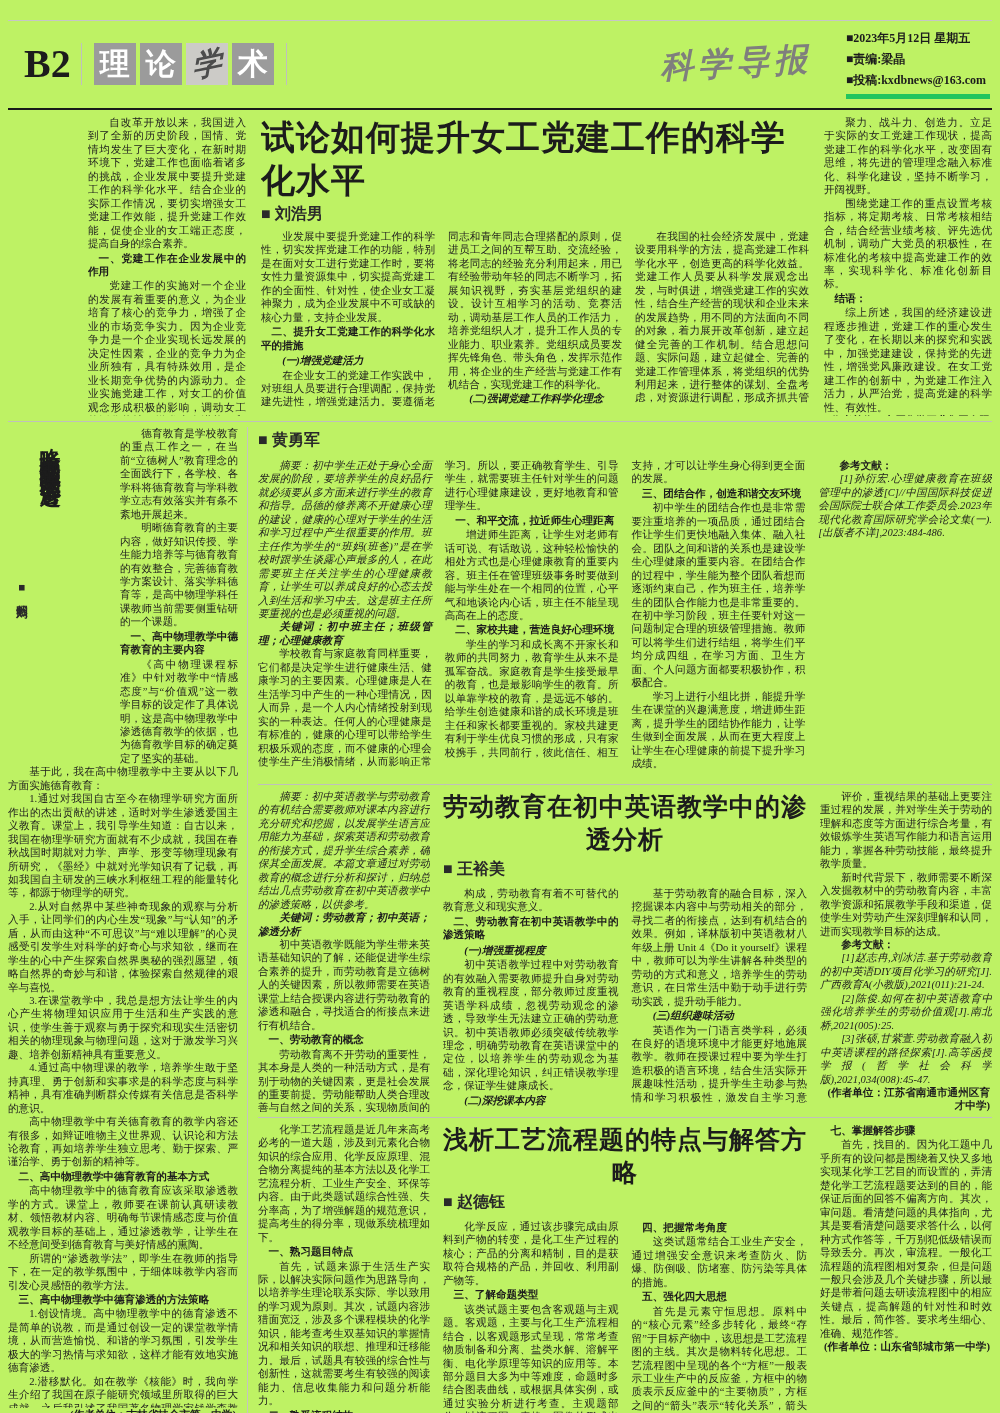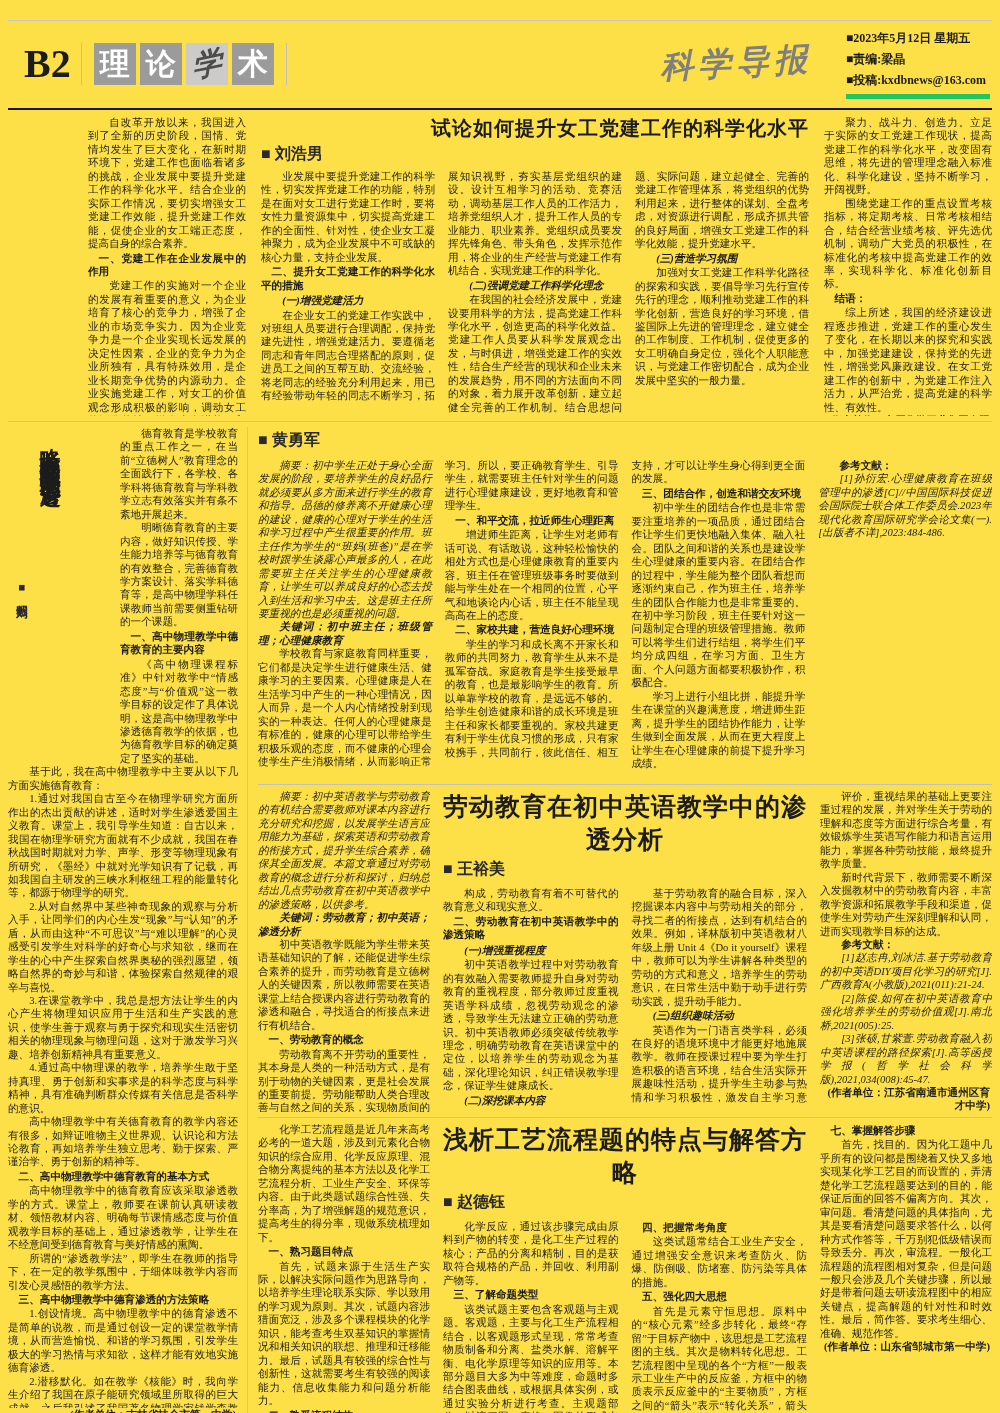--- a/index.html
+++ b/index.html
@@ -1,16 +1,16 @@
 <!DOCTYPE html>
 <html><head>
 <meta charset="utf-8">
 <style>
   html,body{margin:0;padding:0;background:#d8d8d6;}
-  .page{width:1000px;height:1413px;margin:0 auto;background:#fde047;color:#1c1c1c;
+  .page{width:1000px;height:1413px;margin:0 auto;background:#bef264;color:#1c1c1c;
         font-family:"Liberation Serif",serif;position:relative;overflow:hidden;box-sizing:border-box;
         padding:20px 8px 6px 8px;}
   
   .hdr{border-top:1px solid #c6c6c6;border-bottom:2px solid #1a1a1a;padding:7px 2px 9px 2px;
        display:flex;align-items:center;}
   .pageno{font-family:"Liberation Serif",serif;font-weight:bold;font-size:40px;line-height:44px;padding:0 10px 0 14px;}
   .logoboxes{display:flex;gap:4px;padding:0 12px;border-left:1px solid #bfbfbf;border-right:1px solid #bfbfbf;align-items:center;}
   .lbox{width:42px;height:42px;background:#9b9b9b;color:#fff;font-family:"Liberation Sans",sans-serif;
         font-weight:bold;font-size:30px;line-height:42px;text-align:center;}
   .lbox.light{background:#cccbc7;color:#4c4c4c;font-style:italic;}
@@ -28,22 +28,22 @@
   .t-abs{font-style:italic;text-indent:2em;}
   .t-kw{font-style:italic;font-weight:bold;text-indent:2em;}
   .t-ref{font-style:italic;text-indent:2em;}
   .t-refh{font-weight:bold;text-indent:2em;break-inside:avoid;}
   .t-attr{font-weight:bold;text-align:right;text-indent:0;padding-right:2px;}
   .hsep{height:1px;background:#c0c0bc;margin:5px 0;}
   
   .a1{margin:6px 0 0 80px;display:grid;grid-template-columns:158px 1fr 168px;gap:15px;height:300px;overflow:hidden;}
   .a1 .cell{overflow:hidden;}
   .a1mid{display:flex;flex-direction:column;}
-  .bigtitle{font-family:"Liberation Sans",sans-serif;font-weight:bold;font-size:20px;letter-spacing:1px;
-            text-align:right;line-height:1.25;}
+  .bigtitle{font-family:"Liberation Sans",sans-serif;font-weight:bold;font-size:34px;letter-spacing:1px;
+            text-align:left;line-height:1.25;}
   .byline{font-family:"Liberation Sans",sans-serif;font-weight:bold;font-size:16px;text-align:left;
           color:#2a2a2a;padding:3px 0 5px 0;}
   .cols3{column-count:3;column-gap:13px;column-fill:auto;flex:1;overflow:hidden;}
   
   .lower{display:grid;grid-template-columns:240px 1fr;gap:0;margin-top:4px;}
   .rail{border-right:1px solid #c4c4c0;padding-right:9px;height:994px;overflow:hidden;display:flex;flex-direction:column;}
   .railbody{flex:1;overflow:hidden;}
   .vwrap{float:left;width:112px;height:338px;display:flex;padding:4px 6px 0 6px;box-sizing:border-box;}
   .vtitle{writing-mode:vertical-rl;font-family:"Liberation Sans",sans-serif;font-weight:bold;font-size:21px;
           letter-spacing:3px;line-height:1.25;}

